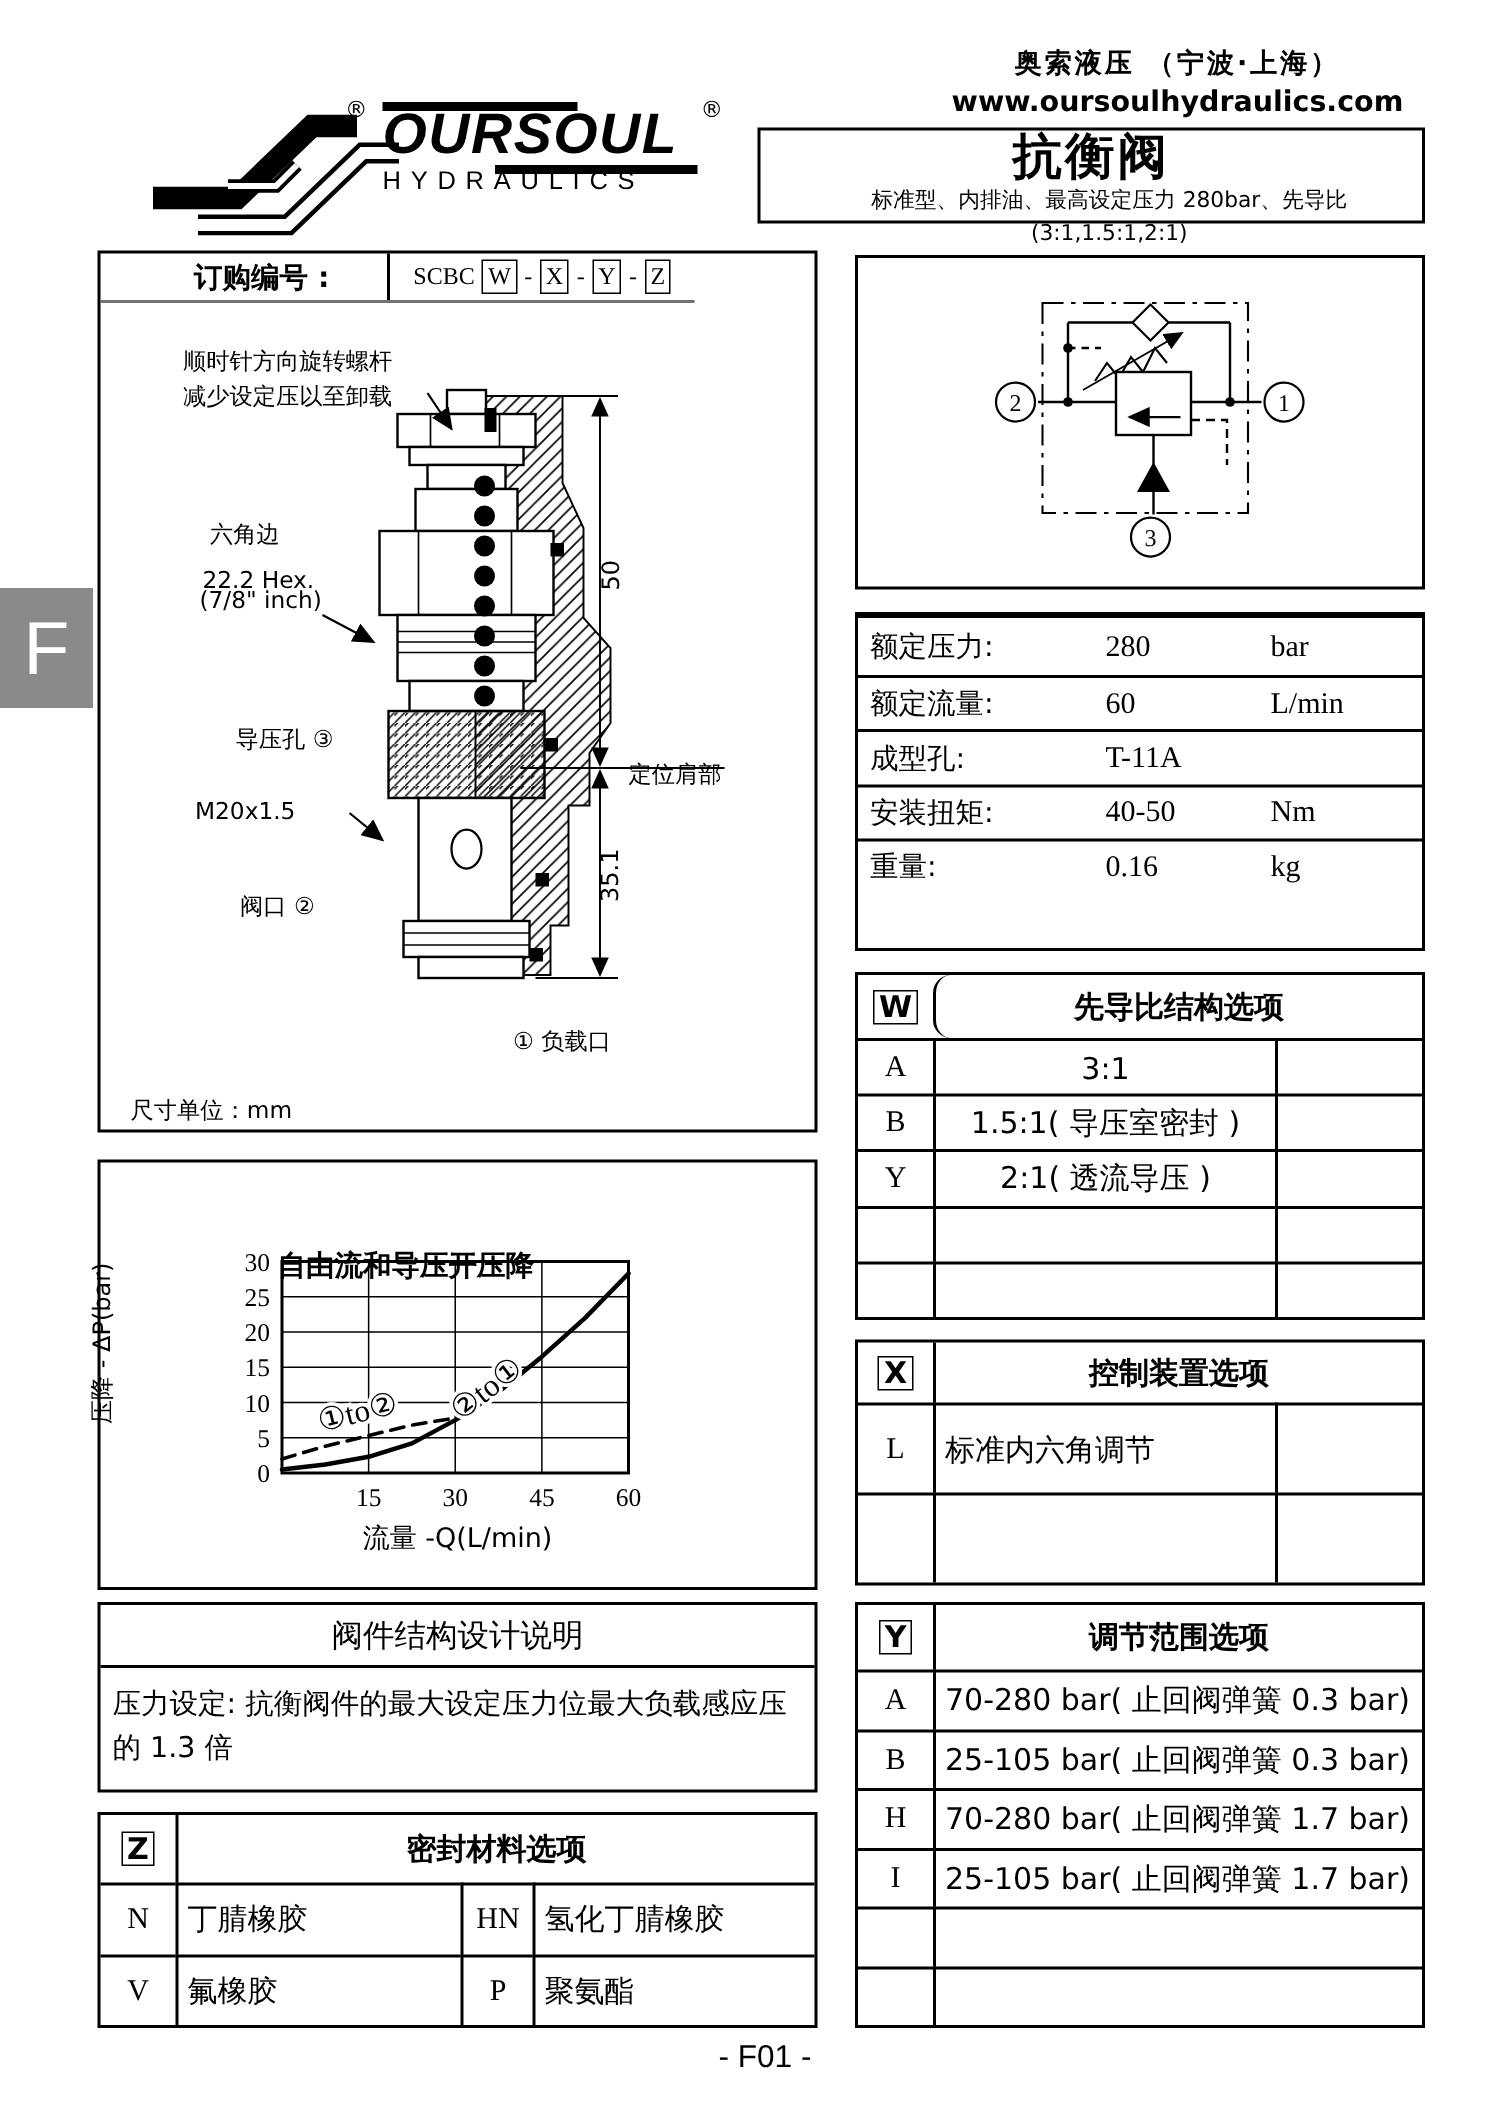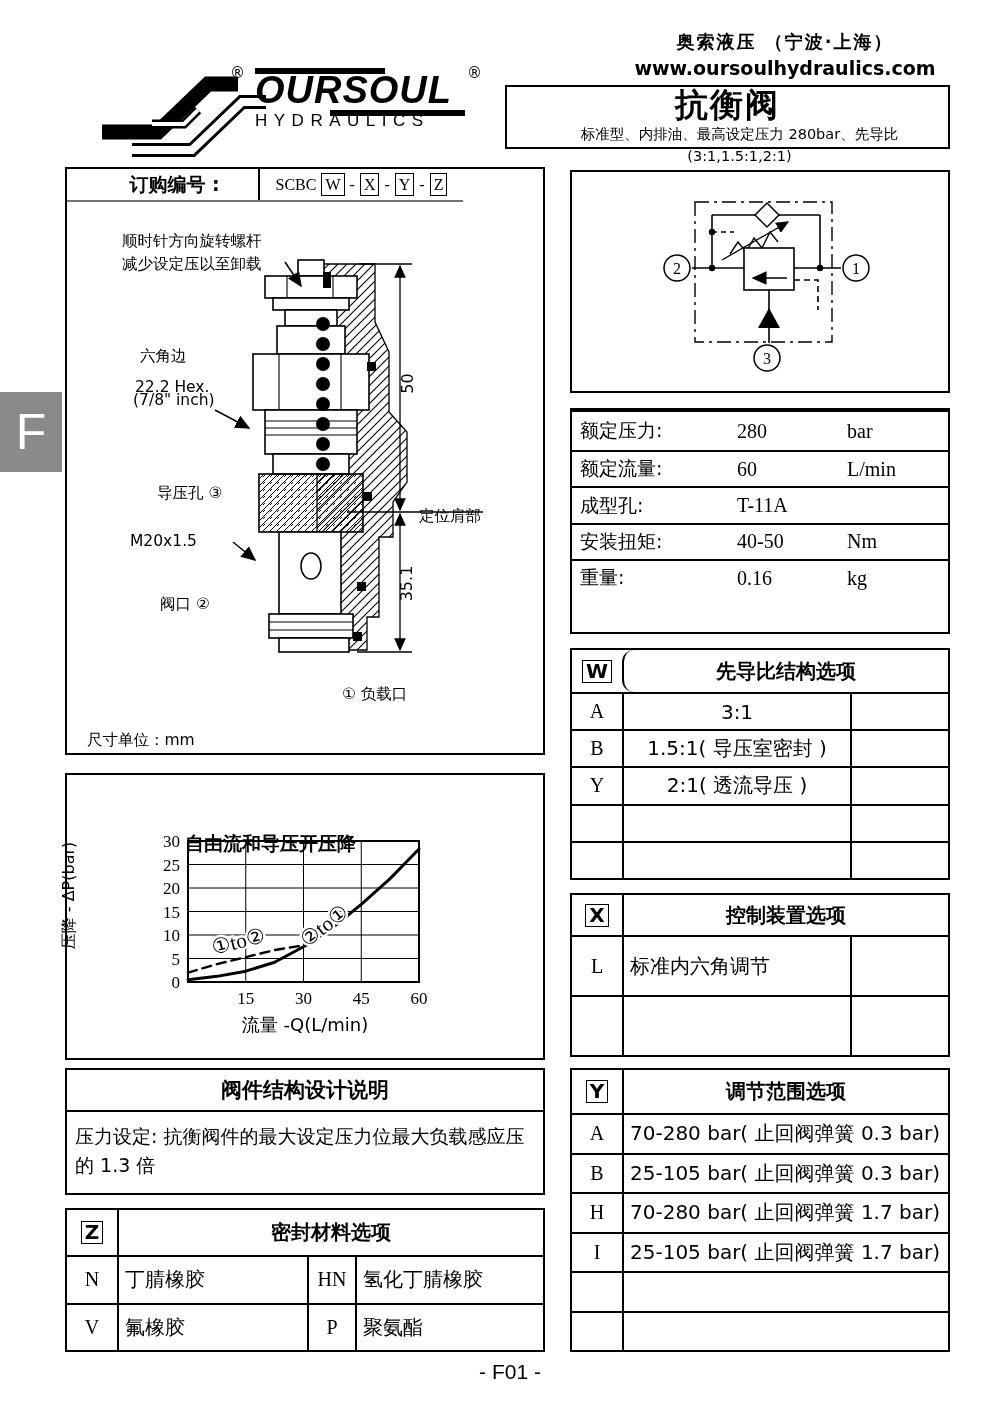--- a/index.html
+++ b/index.html
@@ -51,21 +51,21 @@
   #chart-title { left:185px; top:795px; width:240px; text-align:left; font-size:19px;
     font-weight:600; font-family:"DejaVu Sans",sans-serif;margin-top:36px; }
   #chart-ylab { left:-11px; top:885px; width:160px; text-align:center; font-size:16px;
     transform:rotate(-90deg); font-family:"DejaVu Sans",sans-serif; }
   #chart-xlab { left:185px; top:1013px; width:240px; text-align:center; font-size:18px;
     font-family:"DejaVu Sans",sans-serif; }
 
   
   #design-box { left:65px; top:1068px; width:480px; height:127px; }
   #design-title { border-bottom:2px solid #000; height:42px; display:flex;
-    align-items:center; justify-content:center; font-size:21px; font-weight:700;
+    align-items:center; justify-content:center; font-size:21px; font-weight:400;
     font-family:"DejaVu Sans",sans-serif; }
   #design-body { padding:10px 8px 0 8px; font-size:19px; line-height:29px;
     font-family:"DejaVu Sans",sans-serif; }
 
   
   .opt-table { display:grid; }
   .opt-table .cell { border-top:2px solid #000; display:flex; align-items:center;
     font-size:20px; }
   .opt-table .head { border-top:none; justify-content:center; font-weight:600;
     font-family:"DejaVu Sans",sans-serif; font-size:20px; }

